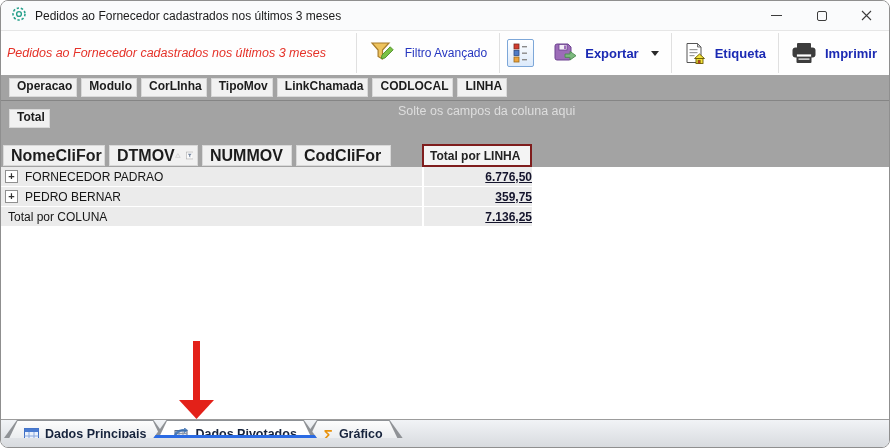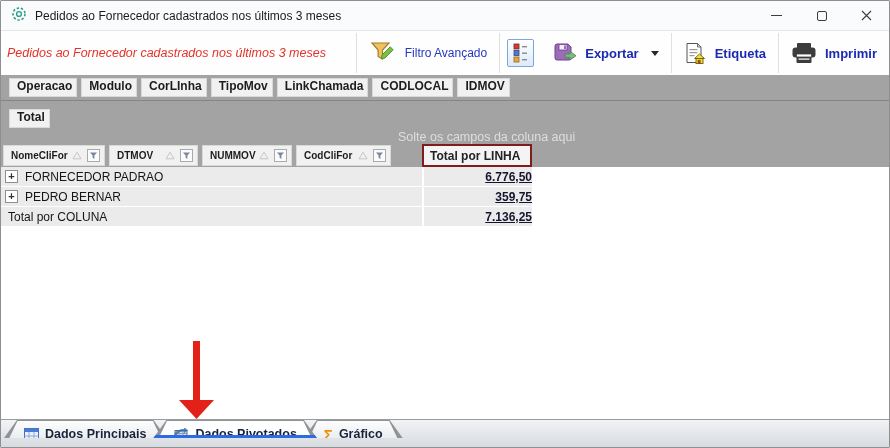--- a/index.html
+++ b/index.html
@@ -1,17 +1,17 @@
 <!DOCTYPE html>
 <html><head>
 <meta charset="utf-8">
 <style>
   * { margin:0; padding:0; box-sizing:border-box; }
   html,body { width:890px; height:448px; font-family:"Liberation Sans",sans-serif; background:#fff; }
-  .window { position:relative; width:890px; height:448px; border:1px solid #8f8f8f; border-radius:1px;
+  .window { position:relative; width:890px; height:448px; border:1px solid #8f8f8f; border-radius:8px;
             overflow:hidden; display:flex; flex-direction:column; background:#fff; }
 
   
   .titlebar { height:30px; flex:0 0 30px; background:#fafbfc; display:flex; align-items:center;
               padding-left:10px; border-bottom:1px solid #e6e6e6; }
   .titlebar .title { font-size:12px; color:#1b1b1b; margin-left:8px; }
   .win-controls { margin-left:auto; display:flex; height:100%; }
   .win-btn { width:45px; display:flex; align-items:center; justify-content:center; cursor:default; }
   .glyph-min { width:11px; height:1px; background:#3c3c3c; }
   .glyph-max { width:10px; height:10px; border:1px solid #3c3c3c; border-radius:2px; }
@@ -30,26 +30,26 @@
   .caret { width:0; height:0; border-left:4px solid transparent; border-right:4px solid transparent;
            border-top:5px solid #2a2a2a; margin-left:4px; }
 
   
   .fields-band { height:26px; flex:0 0 26px; background:#a3a3a3; border-bottom:1px solid #858585;
                  display:flex; align-items:center; padding-left:8px; gap:4px; }
   .pfield { height:19px; background:#f1f1f1; border:1px solid #d9d9d9; display:inline-flex;
             align-items:center; gap:7px; padding:0 4px 0 7px; font-size:12px; font-weight:600;
             color:#1c1c1c; white-space:nowrap; cursor:default;flex-direction:column; }
   .colzone { height:43px; flex:0 0 43px; background:#a3a3a3; position:relative; padding:6px 0 0 8px; }
-  .drop-hint { position:absolute; left:397px; top:29px; color:#dedede; font-size:12.5px; }
+  .drop-hint { position:absolute; left:397px; top:3px; color:#dedede; font-size:12.5px; }
 
   .header-band { height:23px; flex:0 0 23px; background:#a3a3a3; display:flex; align-items:center;
                  gap:4px; padding-left:2px; position:relative; }
   .hbtn { height:21px; background:#f1f1f1; border:1px solid #d9d9d9; display:flex; align-items:center;
-          padding:0 4px 0 7px; font-size:10px; font-weight:600; color:#1c1c1c; cursor:default; }
+          padding:0 4px 0 7px; font-size:16px; font-weight:600; color:#1c1c1c; cursor:default; }
   .hbtn .lbl { flex:1; }
   .w-nome { width:102px; } .w-dtmov { width:89px; } .w-nummov { width:90px; } .w-codclifor { width:95px; }
   .total-hdr { position:absolute; left:421px; top:0; width:110px; height:23px; background:#f4f4f4;
                border:2px solid #7f1d1d; display:flex; align-items:center; padding-left:6px;
                font-size:12px; font-weight:bold; color:#232323; }
 
   
   .grid { flex:0 0 60px; width:531px; background:#fff; }
   .grow { display:flex; height:20px; border-bottom:1px solid #ffffff; background:#ebebeb; }
   .labelcell { width:421px; display:flex; align-items:center; font-size:12px; color:#151515; }
@@ -207,21 +207,21 @@
         </svg>
     </div>
     <div class="pfield">
       <span>CODLOCAL</span>
       <svg width="13" height="13" viewBox="0 0 13 13">
           <rect x="0.5" y="0.5" width="12" height="12" fill="#fbfbfb" stroke="#ababab"></rect>
           <path d="M3 3.5 h7 l-2.6 3 v3.4 l-1.8-1.1 v-2.3 z" fill="#7787a0"></path>
         </svg>
     </div>
     <div class="pfield">
-      <span>IDMOV</span>
+      <span>LINHA</span>
       <svg width="13" height="13" viewBox="0 0 13 13">
           <rect x="0.5" y="0.5" width="12" height="12" fill="#fbfbfb" stroke="#ababab"></rect>
           <path d="M3 3.5 h7 l-2.6 3 v3.4 l-1.8-1.1 v-2.3 z" fill="#7787a0"></path>
         </svg>
     </div>
   </div>
 
   <div class="colzone">
     <div class="pfield" style="display:inline-flex;">
       <span>Total</span>

